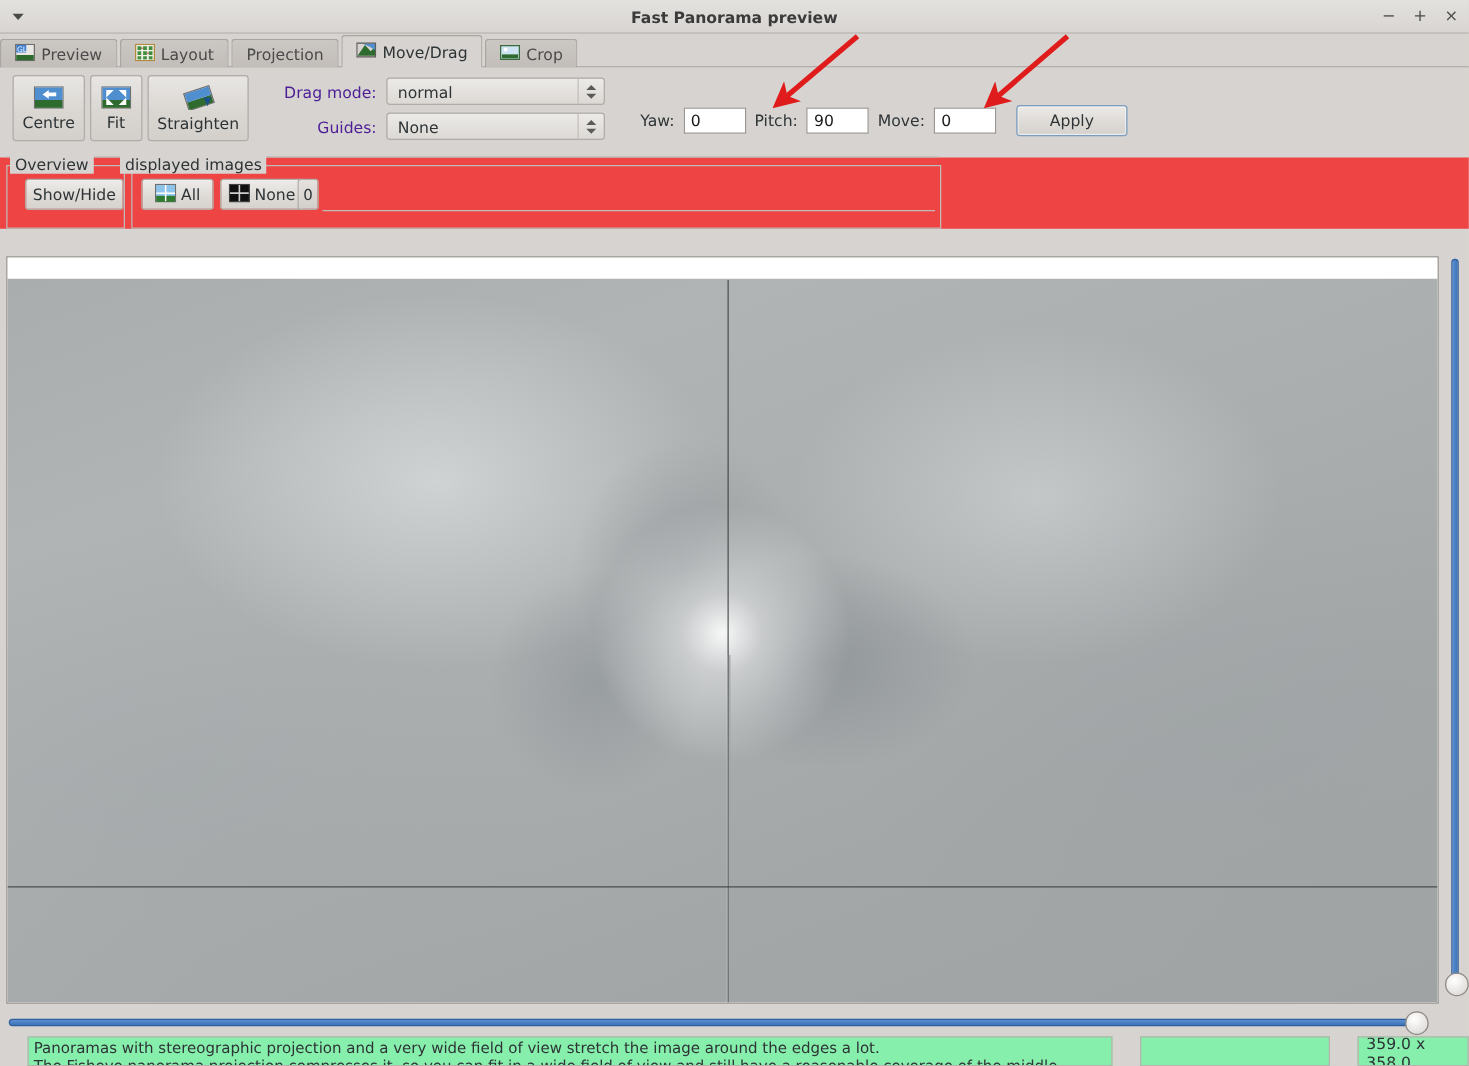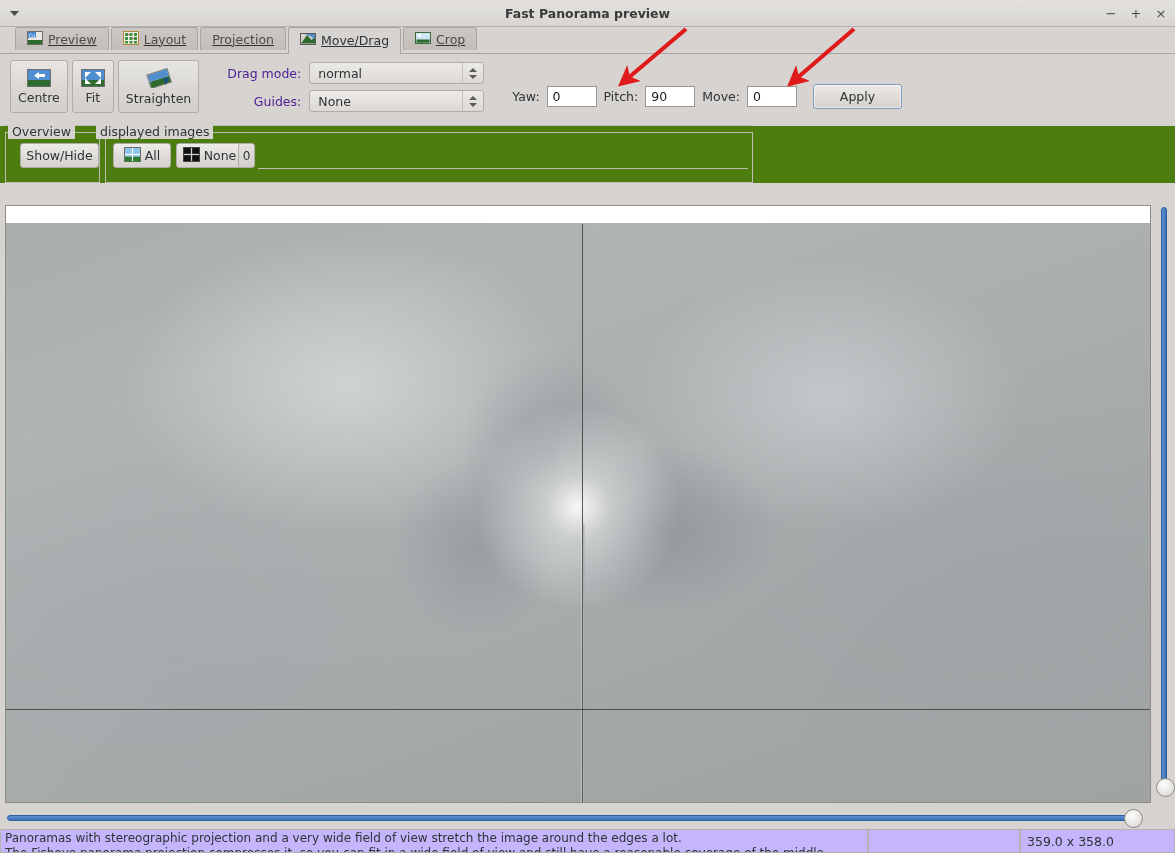--- a/index.html
+++ b/index.html
@@ -22,21 +22,21 @@
   .tb-menu{position:absolute;left:9px;top:0;height:26px;display:flex;align-items:center;
            font-size:9px;color:#3c3c3c;cursor:default;}
   .tb-title{flex:1;text-align:center;font-size:12.5px;color:#3b3b3b;font-weight:bold;}
   .tb-btns{position:absolute;right:8px;top:0;height:26px;display:flex;align-items:center;gap:13px;}
   .tb-btn{font-size:13px;color:#4b4b4b;line-height:1;cursor:default;width:12px;text-align:center;}
 
   
   .tabs{
     flex:0 0 27px;height:27px;position:relative;
     background:#d6d3d0;
-    display:flex;align-items:flex-start;padding-left:15px;box-sizing:border-box;text-decoration:underline;
+    display:flex;align-items:flex-end;padding-left:0;box-sizing:border-box;
   }
   .tabs:after{content:"";position:absolute;left:0;right:0;bottom:0;height:1px;background:#a9a5a0;}
   .tab{
     position:relative;z-index:2;
     height:23px;display:flex;align-items:center;gap:5px;
     padding:0 11px;box-sizing:border-box;
     border:1px solid #a9a5a0;border-bottom:none;
     border-radius:3px 3px 0 0;
     background:linear-gradient(to bottom,#cbc7c3,#c2bdb8);
     color:#4a4a4a;font-size:12.5px;margin-right:2px;cursor:default;
@@ -100,21 +100,21 @@
   .applybtn{
     margin-left:9px;width:89px;height:25px;box-sizing:border-box;
     border:1px solid #7a9dc0;border-radius:3px;
     background:linear-gradient(to bottom,#eceae7 0%,#dedbd7 55%,#d5d2ce 100%);
     display:flex;align-items:center;justify-content:center;
     font-size:12.5px;color:#2e3436;cursor:default;
     box-shadow:inset 0 0 0 1px rgba(255,255,255,.55);
   }
 
   
-  .row2{flex:0 0 57px;position:relative;background:#4d7c0f;}
+  .row2{flex:0 0 57px;position:relative;background:#ef4444;}
   .frame{position:absolute;border:1px solid #bfbbb6;border-top:1px solid #bfbbb6;}
   .frame-lbl{position:absolute;background:#d6d3d0;padding:0 4px;font-size:12.5px;color:#2e3436;top:-8px;left:6px;}
   .pbtn{
     border:1px solid #b0aca7;border-radius:3px;
     background:linear-gradient(to bottom,#eeecea 0%,#dedbd7 55%,#d6d3cf 100%);
     display:flex;align-items:center;justify-content:center;gap:4px;
     font-size:12.5px;color:#2e3436;cursor:default;box-sizing:border-box;
   }
   .numbadge{
     width:17px;height:25px;box-sizing:border-box;
@@ -158,22 +158,22 @@
     background:radial-gradient(circle at 38% 32%,#ffffff,#e2e0dd 70%,#cfccc8 100%);border:1px solid #8d8a85;}
   .vslider{position:absolute;left:1155px;top:205px;width:19px;height:598px;}
   .vslider .track{position:absolute;top:2px;bottom:20px;left:6px;width:6px;border-radius:3px;
     background:linear-gradient(to right,#5b8fd0,#3b72b8);border:1px solid #2e5f9e;box-sizing:border-box;}
   .vslider .knob{position:absolute;bottom:6px;left:1px;width:17px;height:17px;border-radius:50%;
     background:radial-gradient(circle at 38% 32%,#ffffff,#e2e0dd 70%,#cfccc8 100%);border:1px solid #8d8a85;}
 
   
   .statusbar{position:absolute;left:0;top:829px;width:1175px;height:24px;background:#d6d3d0;
              display:flex;align-items:stretch;box-sizing:border-box;}
-  .sb-cell{border:1px solid #b6b2ad;box-sizing:border-box;background:#c4b5fd;
-           display:flex;align-items:flex-start;padding:1px 4px 0 4px;overflow:hidden;}
+  .sb-cell{border:1px solid #b6b2ad;box-sizing:border-box;background:#86efac;
+           display:flex;align-items:flex-start;padding:1px 4px 0 4px;overflow:hidden;margin-left:22px;}
   .sb-main{flex:0 0 868px;position:relative;}
   .sb-main .l1{font-size:12px;color:#2e3436;line-height:15px;white-space:nowrap;}
   .sb-main .l2{font-size:12px;color:#2e3436;line-height:15px;white-space:nowrap;}
   .sb-mid{flex:0 0 152px;}
   .sb-dim{flex:1;align-items:center;padding-left:6px;font-size:12.5px;color:#2e3436;}
 
   
   .arrows{position:absolute;left:0;top:0;width:1175px;height:853px;pointer-events:none;}
 </style>
 </head>

